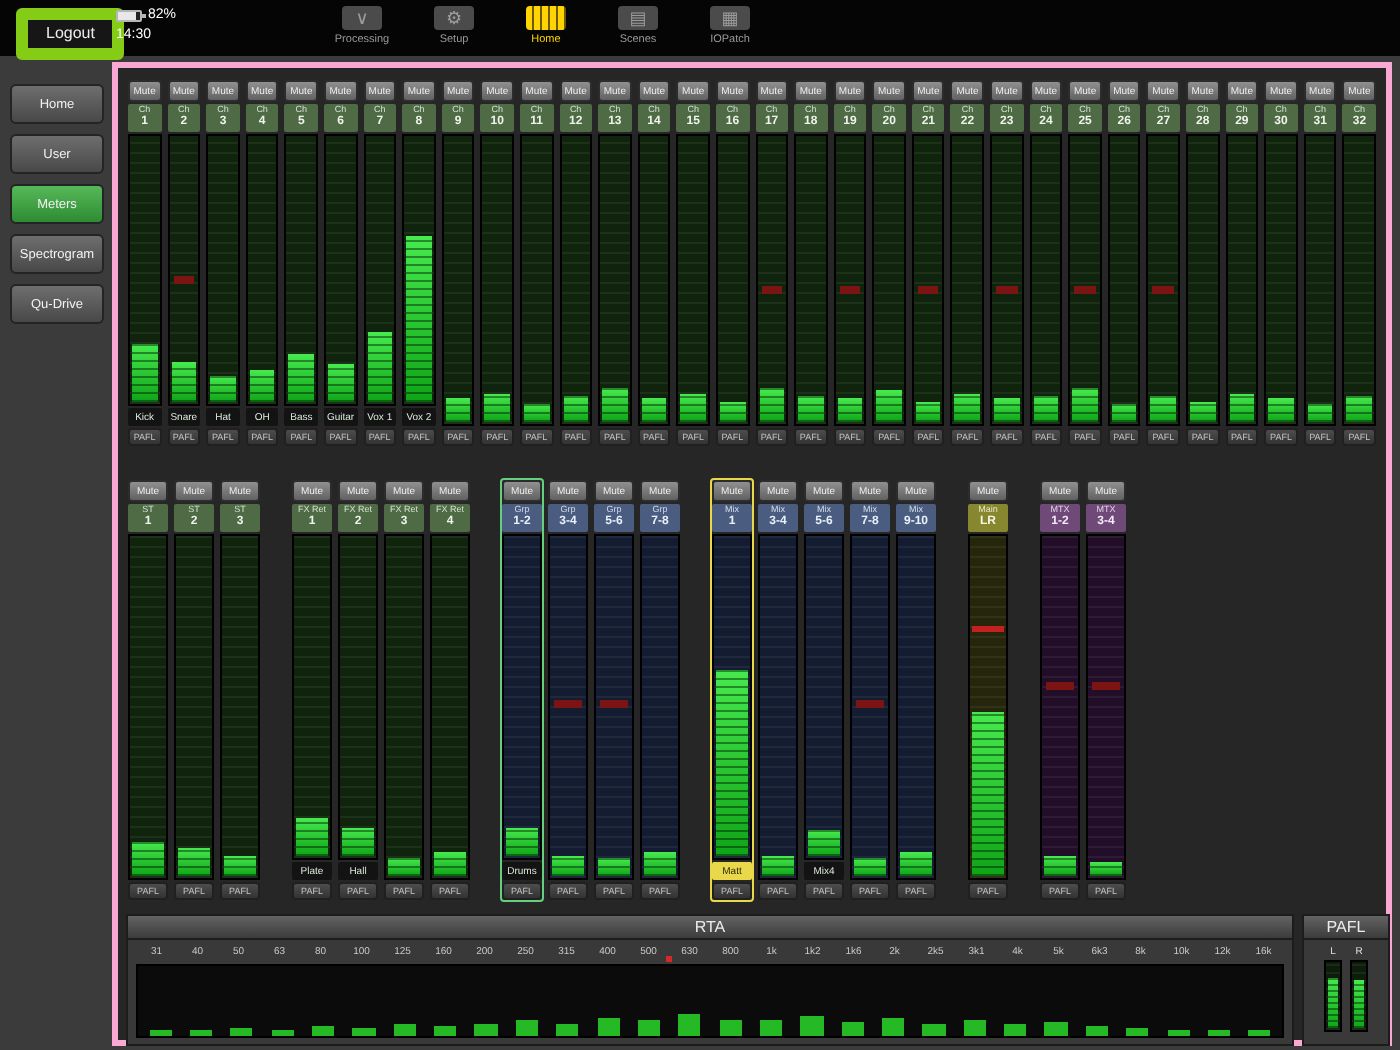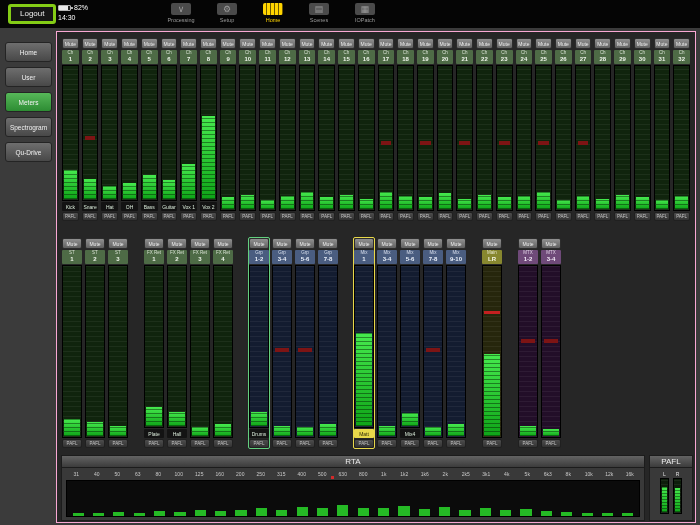--- a/index.html
+++ b/index.html
@@ -1,41 +1,41 @@
 <!DOCTYPE html>
 <html><head>
 <meta charset="utf-8">
 <style>
 *{margin:0;padding:0;box-sizing:border-box}
 html,body{width:700px;height:525px;overflow:hidden}
 body{background:#3b3b3b;font-family:"Liberation Sans",sans-serif;position:relative;-webkit-font-smoothing:antialiased}
 
 
 .topbar{position:absolute;top:0;left:0;width:700px;height:28px;background:#050505}
-.logout{position:absolute;left:8px;top:4px;background:#161616;border:3px solid #84cc16;border-radius:3px;color:#ececec;font-size:8px;padding:3px 9px;line-height:1}
+.logout{position:absolute;left:8px;top:4px;background:#161616;border:6px solid #84cc16;border-radius:3px;color:#ececec;font-size:8px;padding:3px 9px;line-height:1}
 .sysinfo{position:absolute;left:58px;top:3px;color:#fff;font-size:7px;line-height:10px}
 .battrow{display:flex;align-items:center;gap:3px}
 .batt{width:13px;height:6px;border:1px solid #b5b5b5;border-radius:1px;position:relative;background:linear-gradient(to right,#e8e8e8 0 80%,#222 80%)}
 .batt:after{content:"";position:absolute;right:-3px;top:1px;width:2px;height:2px;background:#b5b5b5}
 .nav{position:absolute;left:160px;top:2px;display:flex;gap:4px}
 .nav-item{width:42px;text-align:center;cursor:pointer}
 .nav-icon{height:14px;display:flex;align-items:center;justify-content:center}
 .icon-box{width:20px;height:12px;border-radius:2px;background:#4b4b4b;color:#9c9c9c;font-size:9px;line-height:12px;text-align:center;overflow:hidden}
 .icon-home{background:#ffd400;background-image:repeating-linear-gradient(90deg,transparent 0 3px,#6d5a00 3px 4px)}
 .nav-label{font-size:5.5px;color:#9a9a9a;margin-top:1px}
 .nav-item.active .nav-label{color:#ffd400}
 .scene-info{position:absolute;right:42px;top:3px;width:110px;color:#fff;font-size:7.5px;line-height:10px;text-align:left}
 
 
 .sidebar{position:absolute;left:5px;top:42px;width:47px;display:flex;flex-direction:column;gap:5px}
 .side-btn{height:20px;background:linear-gradient(#6e6e6e,#484848);border:1px solid #242424;border-radius:3px;color:#f2f2f2;font-size:6.5px;display:flex;align-items:center;justify-content:center;white-space:nowrap;overflow:hidden;cursor:pointer}
 .side-btn.active{background:linear-gradient(#57b859,#2d8c33)}
 
 
-.main{position:absolute;left:56px;top:31px;width:640px;height:492px;background:#262626;border:1px solid #f9a8d4}
+.main{position:absolute;left:56px;top:31px;width:640px;height:492px;background:#262626;border:3px solid #f9a8d4}
 .row1{position:absolute;left:4px;right:4px;top:5px;height:185px;display:flex;gap:1px}
 .row2{position:absolute;left:4px;top:205px;height:212px;display:flex;gap:1px}
 .group-gap{width:12px;flex:none}
 
 
 .strip{flex:1;min-width:0;display:flex;flex-direction:column;gap:1px;padding:1px;border-radius:2px}
 .strip.fixed{flex:none;width:22px}
 .strip.sel-green{outline:1px solid #63cf7f;outline-offset:-1px}
 .strip.sel-yellow{outline:1px solid #e8d84a;outline-offset:-1px}
 .mute{height:11px;flex:none;background:linear-gradient(#909090,#616161);border:1px solid #2c2c2c;border-radius:2px;color:#f0f0f0;font-size:5px;display:flex;align-items:center;justify-content:center;cursor:pointer}

